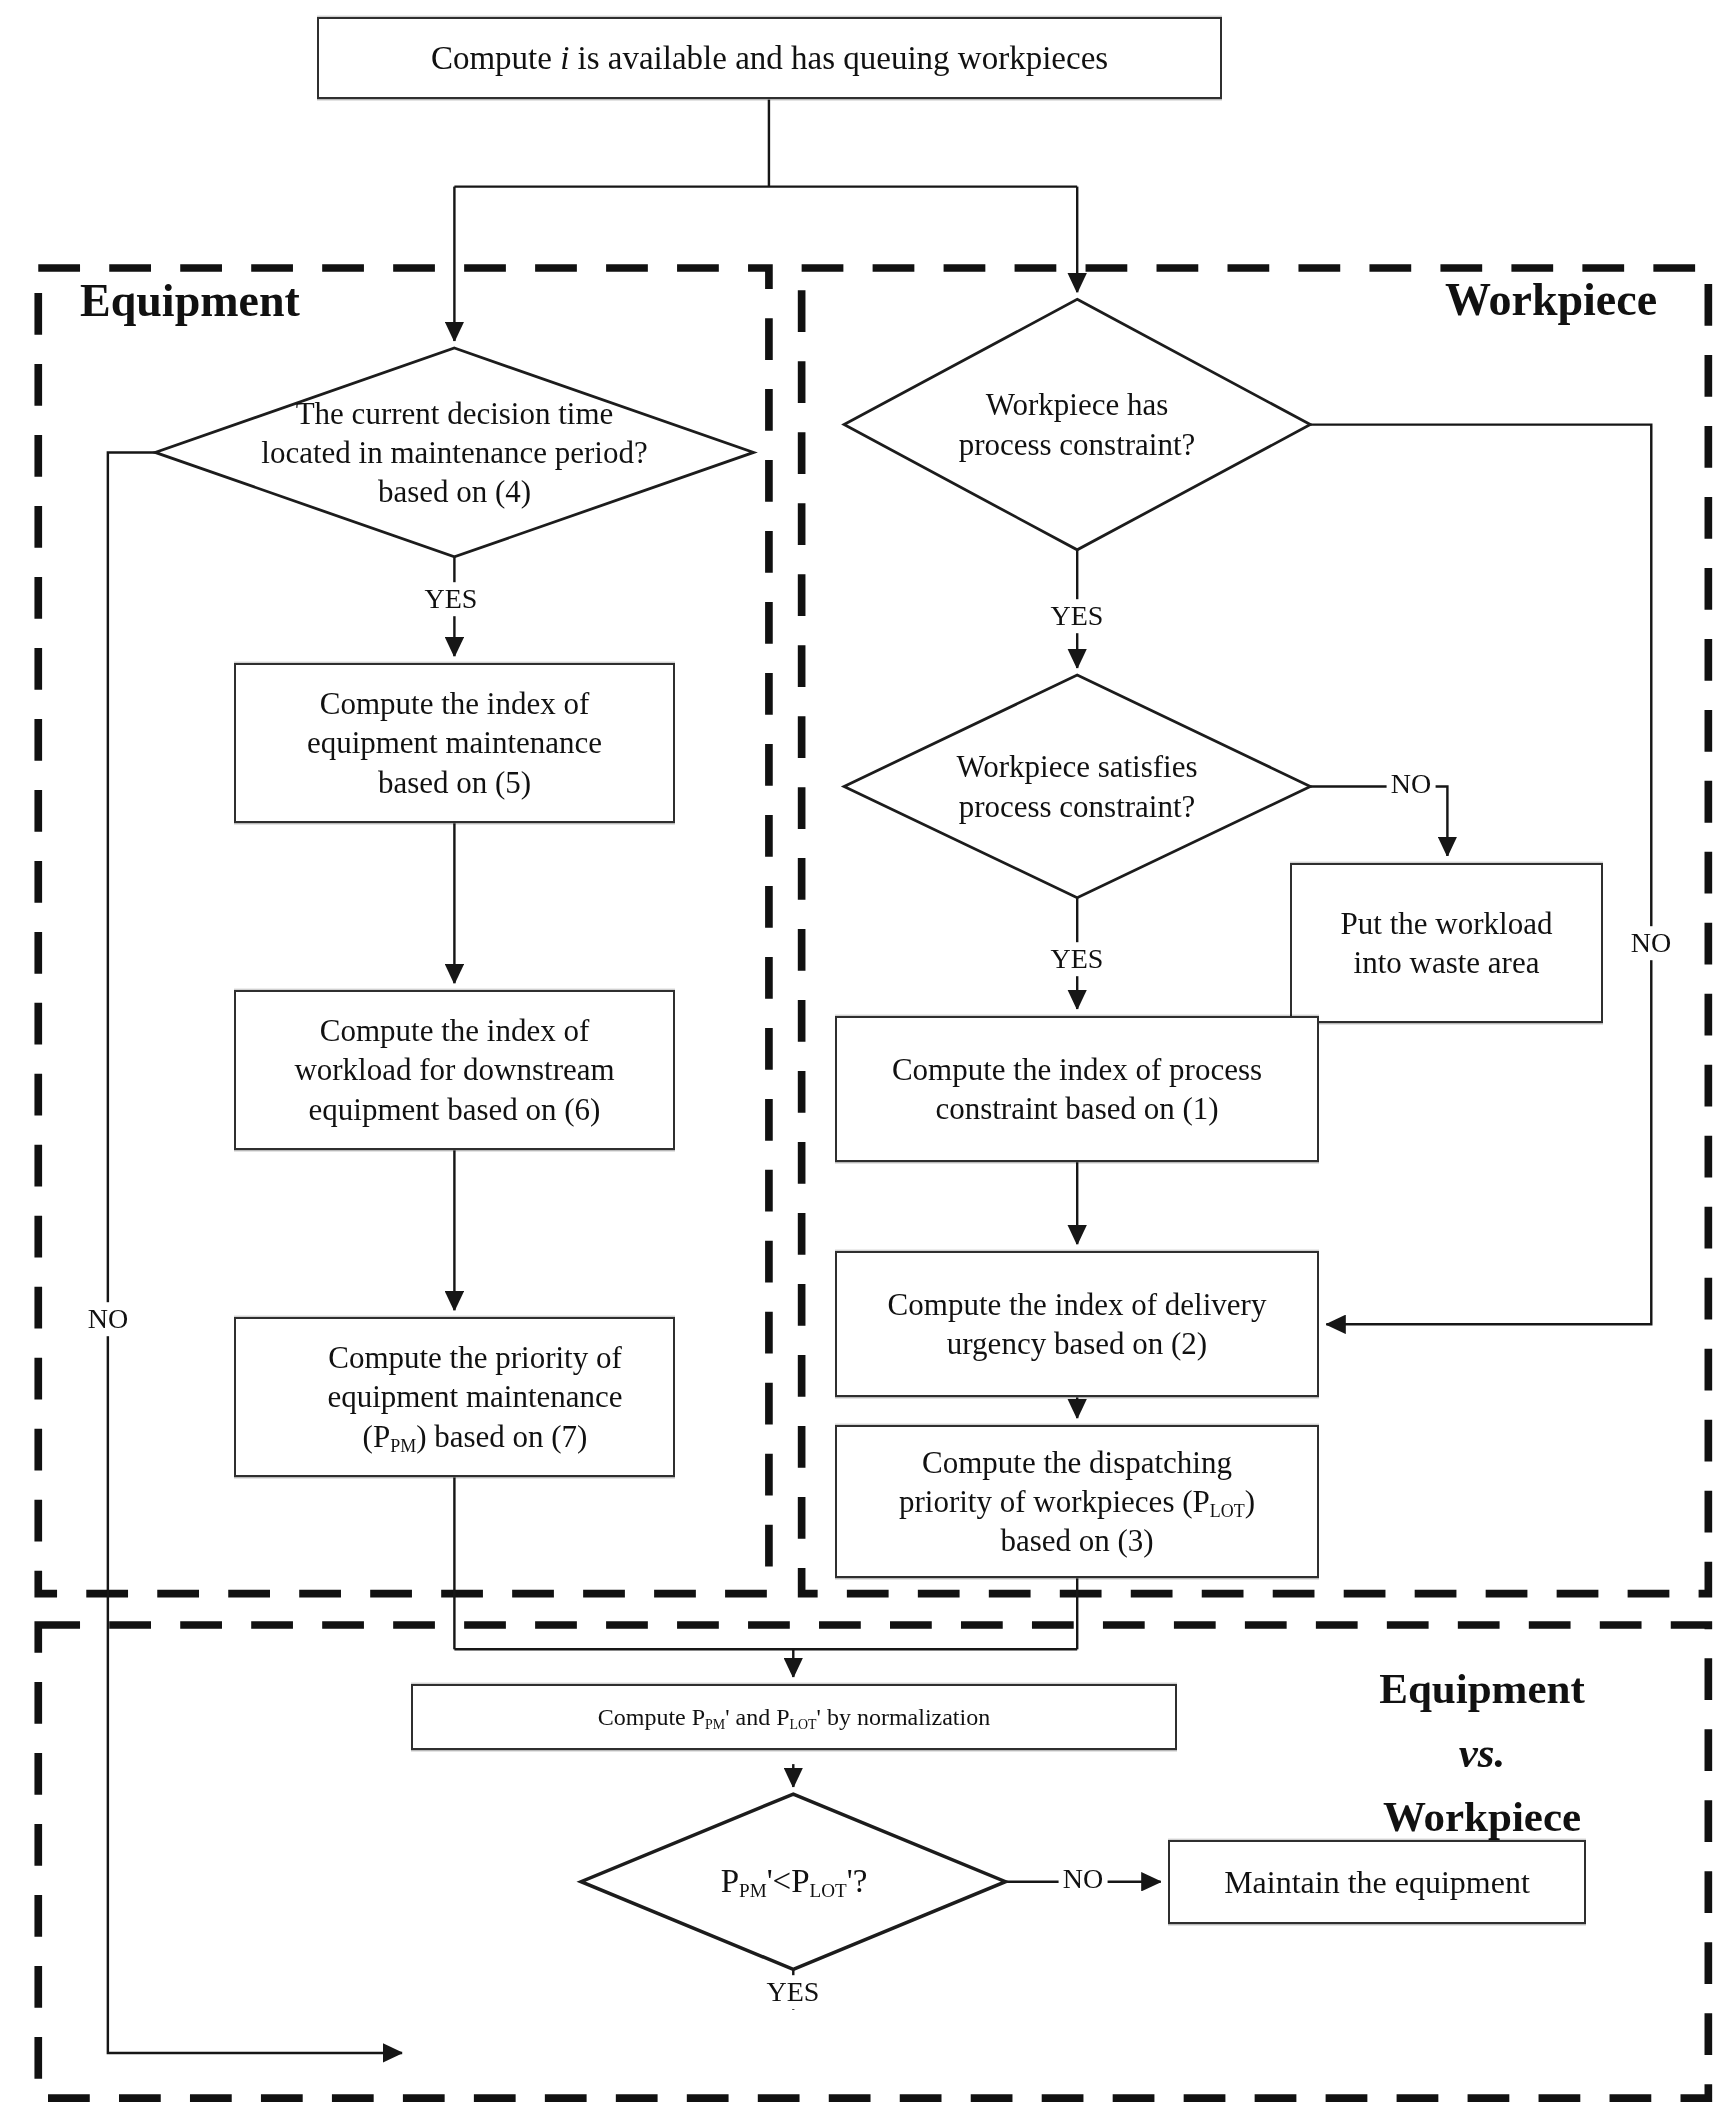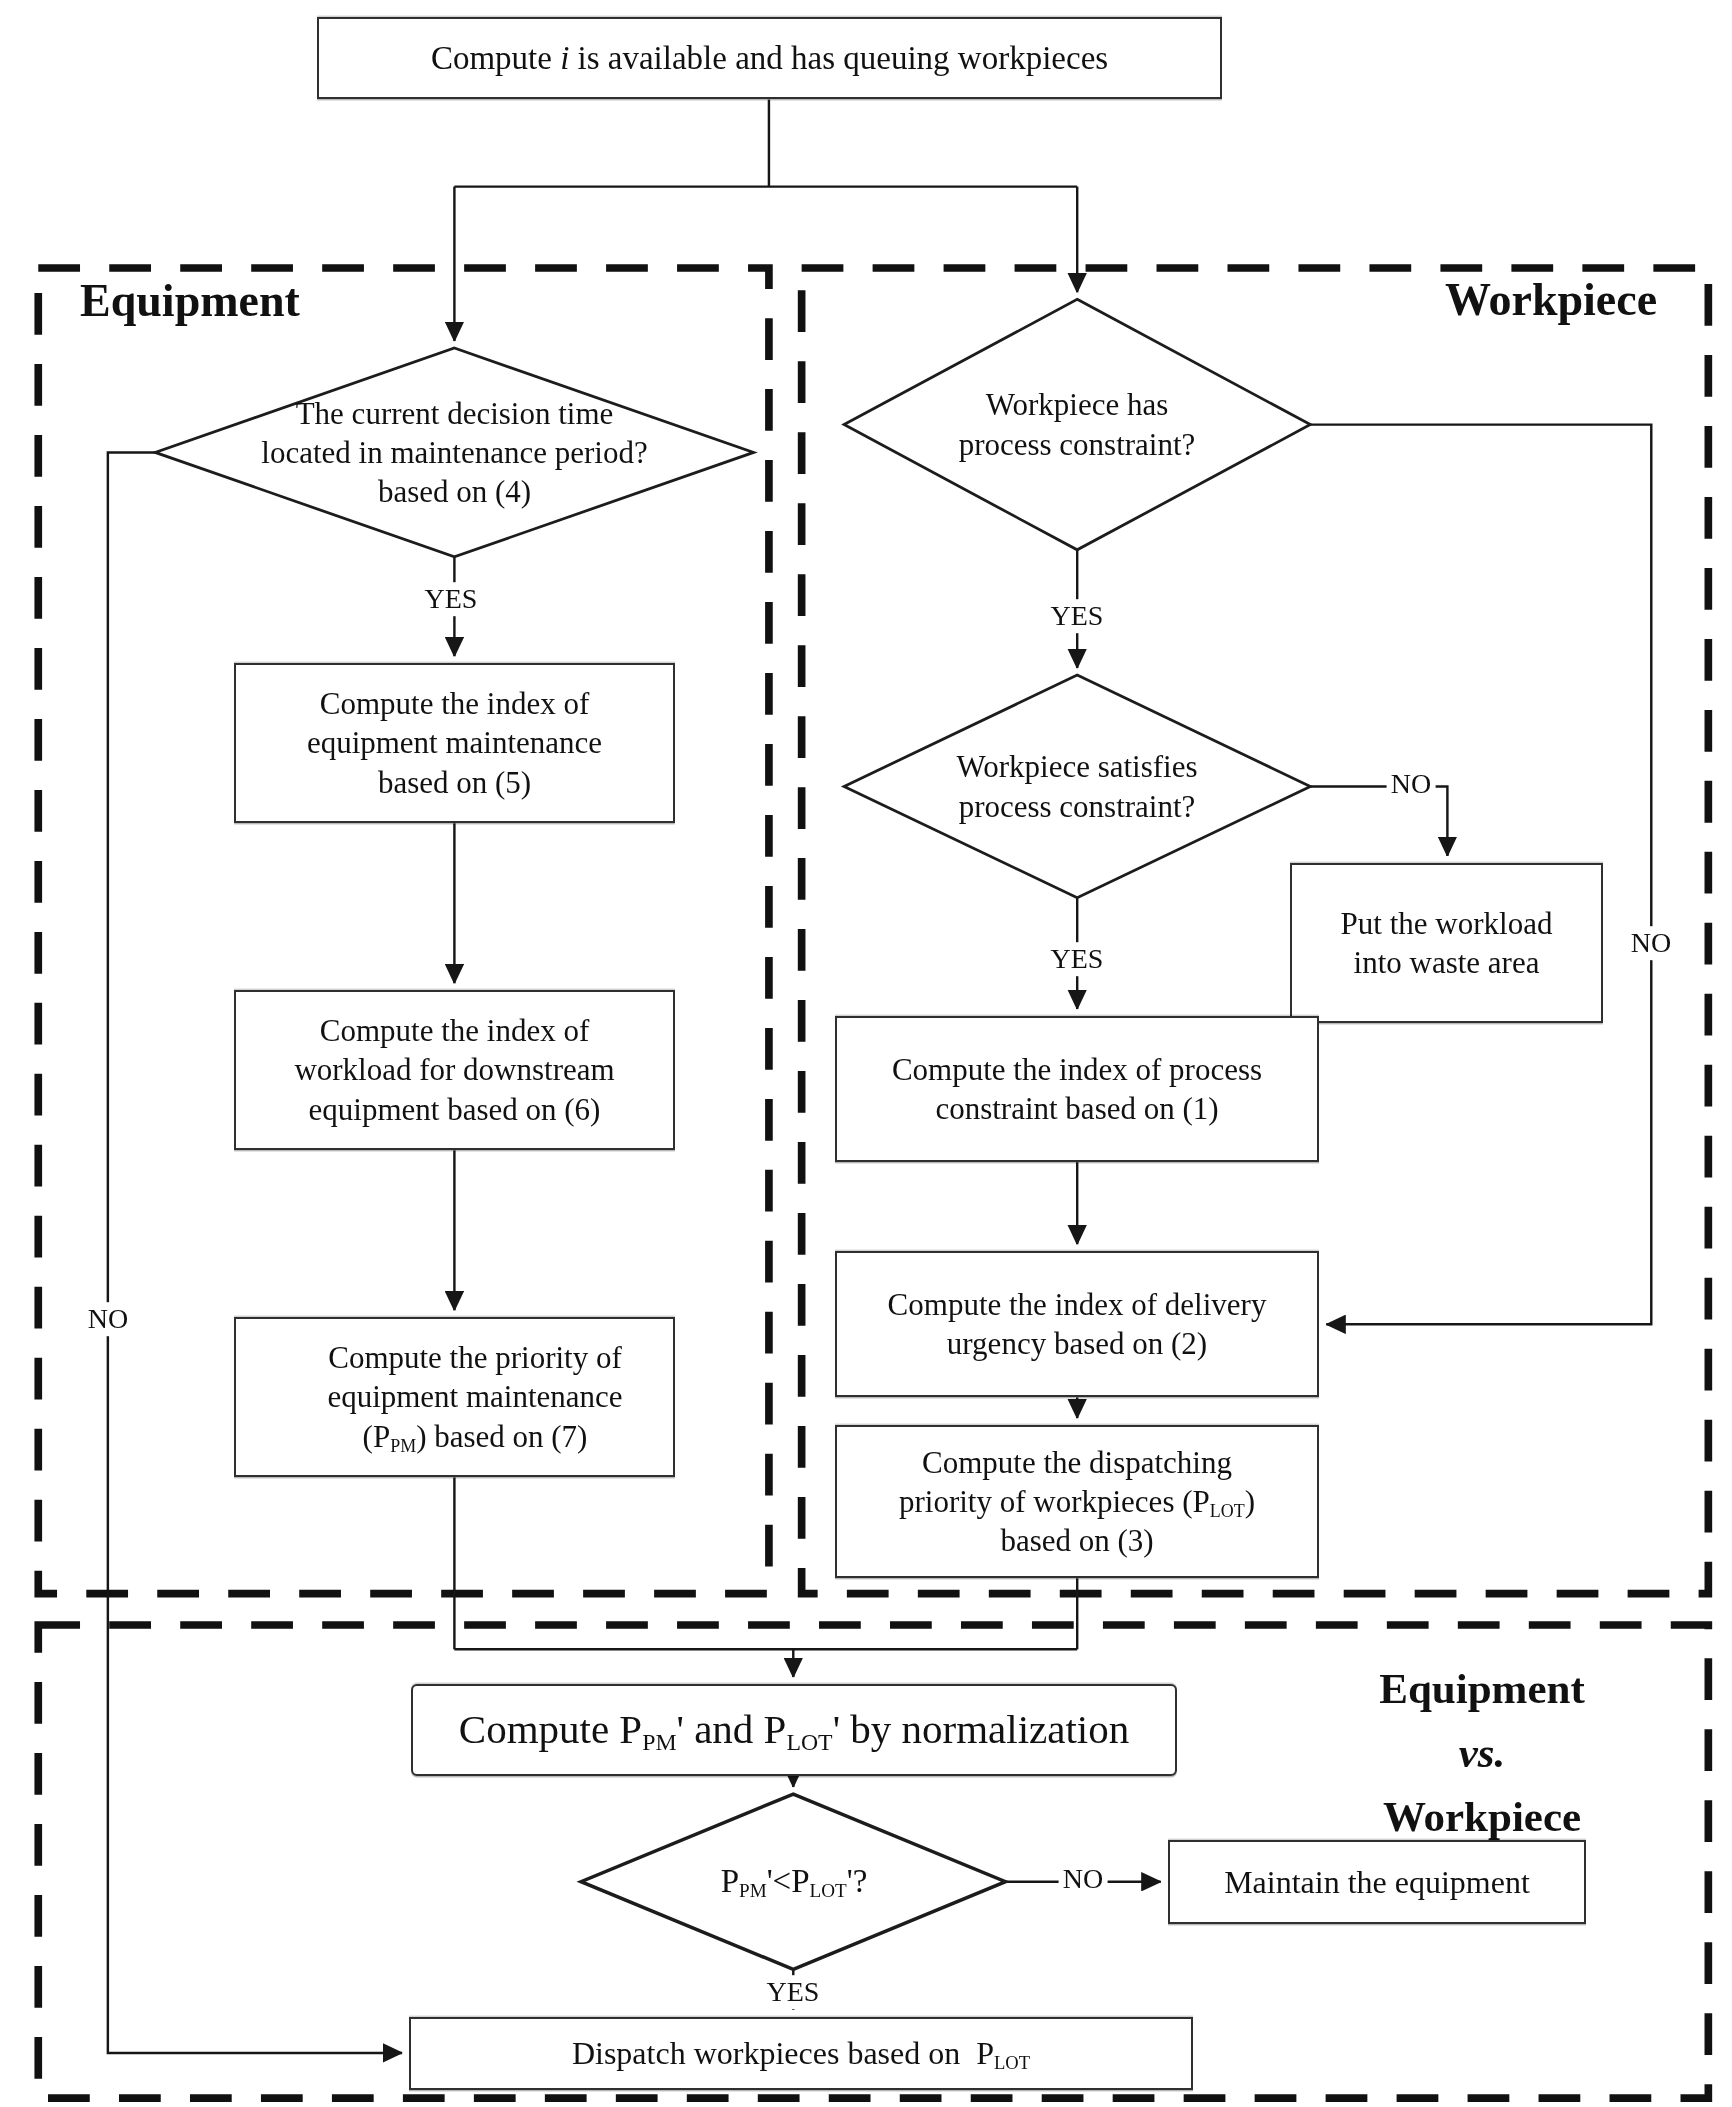--- a/index.html
+++ b/index.html
@@ -134,35 +134,32 @@
     <div>Compute the index of delivery</div>
     <div>urgency based on (2)</div>
   </div>
 
   <div class="box" style="left:835px;top:1425px;width:484px;height:153px;">
     <div>Compute the dispatching</div>
     <div><span class="lineseg">priority of workpieces (P</span><sub>LOT</sub><span class="lineseg">)</span></div>
     <div>based on (3)</div>
   </div>
 
-  <div class="box" style="left:411px;top:1684px;width:766px;height:92px;font-size:41px;border-radius:6px;">
+  <div class="box" style="left:411px;top:1684px;width:766px;height:66px;font-size:24px;">
     <div><span class="lineseg">Compute P</span><sub>PM</sub><span class="lineseg">' and P</span><sub>LOT</sub><span class="lineseg">' by normalization</span></div>
   </div>
 
   <div class="dtext" style="left:599px;top:1840px;width:390px;height:84px;font-size:33px;">
     <div><span class="lineseg">P</span><sub>PM</sub><span class="lineseg">'&lt;P</span><sub>LOT</sub><span class="lineseg">'?</span></div>
   </div>
 
   <div class="box" style="left:1168px;top:1840px;width:418px;height:84px;font-size:32px;">
     <div>Maintain the equipment</div>
   </div>
 
-  <div class="box" style="left:409px;top:2017px;width:784px;height:73px;font-size:32px;">
-    <div><span class="lineseg">Dispatch workpieces based on  P</span><sub>LOT</sub></div>
-  </div>
 
   <div class="edge-label" style="left:451px;top:599px;">YES</div>
   <div class="edge-label" style="left:108px;top:1319px;">NO</div>
   <div class="edge-label" style="left:1077px;top:616px;">YES</div>
   <div class="edge-label" style="left:1651px;top:943px;">NO</div>
   <div class="edge-label" style="left:1077px;top:959px;">YES</div>
   <div class="edge-label" style="left:1411px;top:784px;">NO</div>
   <div class="edge-label" style="left:793px;top:1992px;">YES</div>
   <div class="edge-label" style="left:1083px;top:1879px;">NO</div>
 

